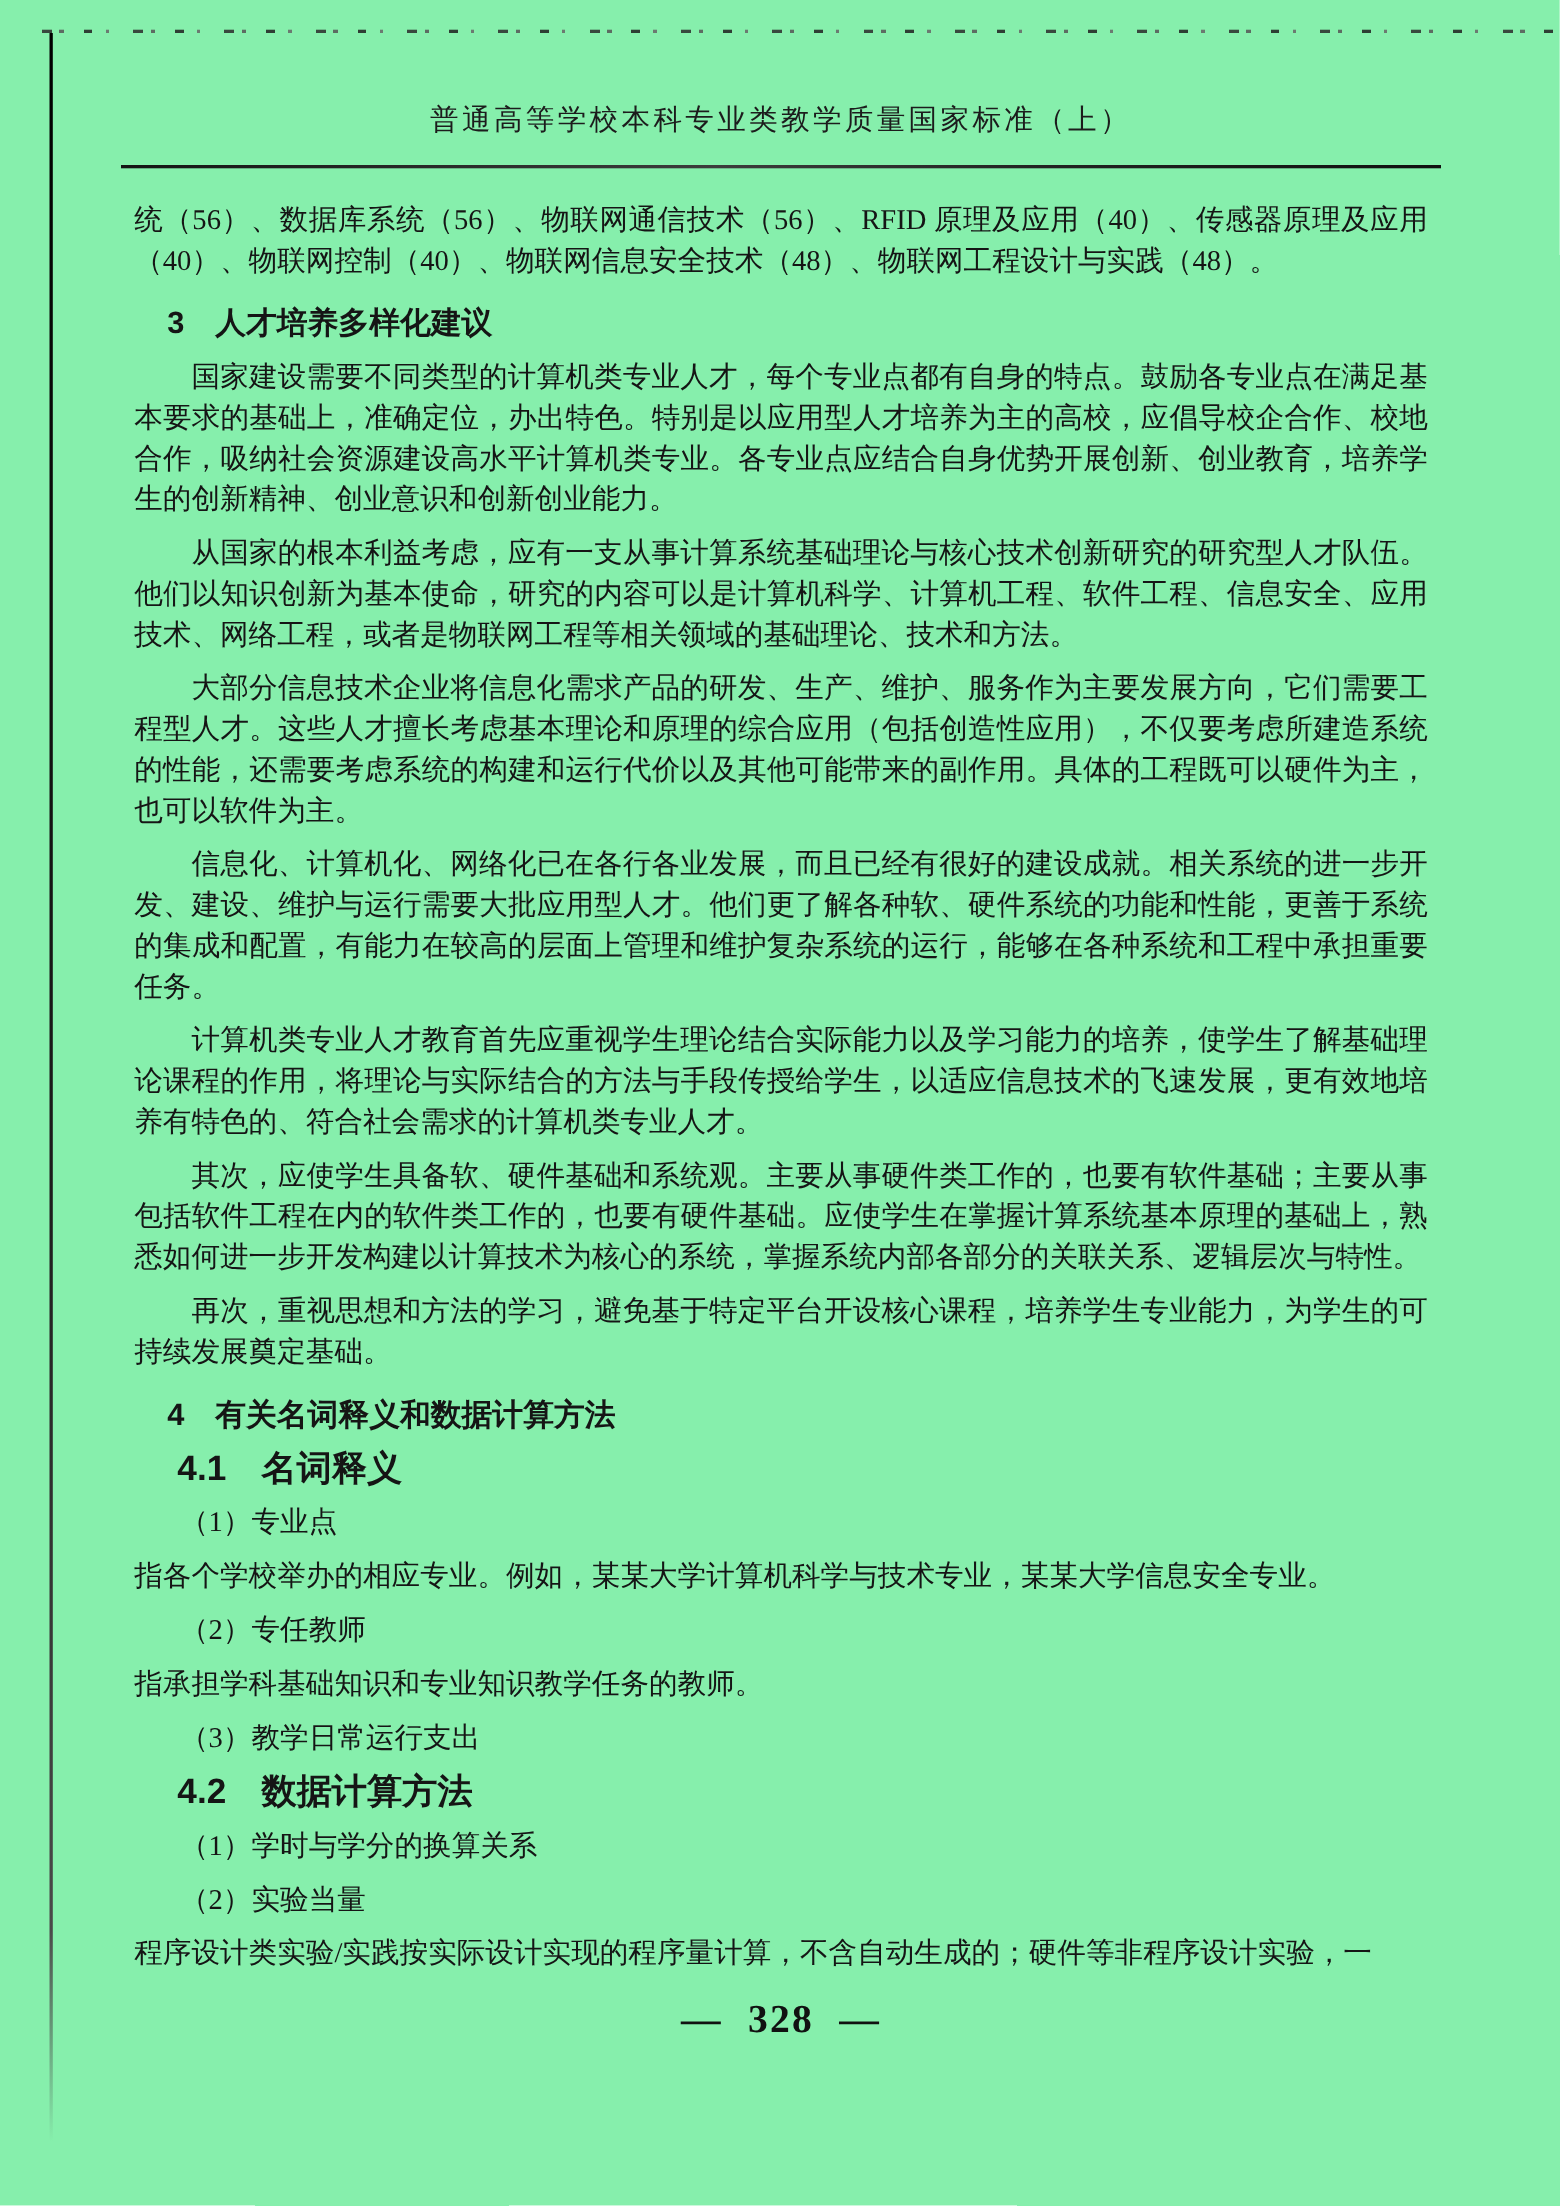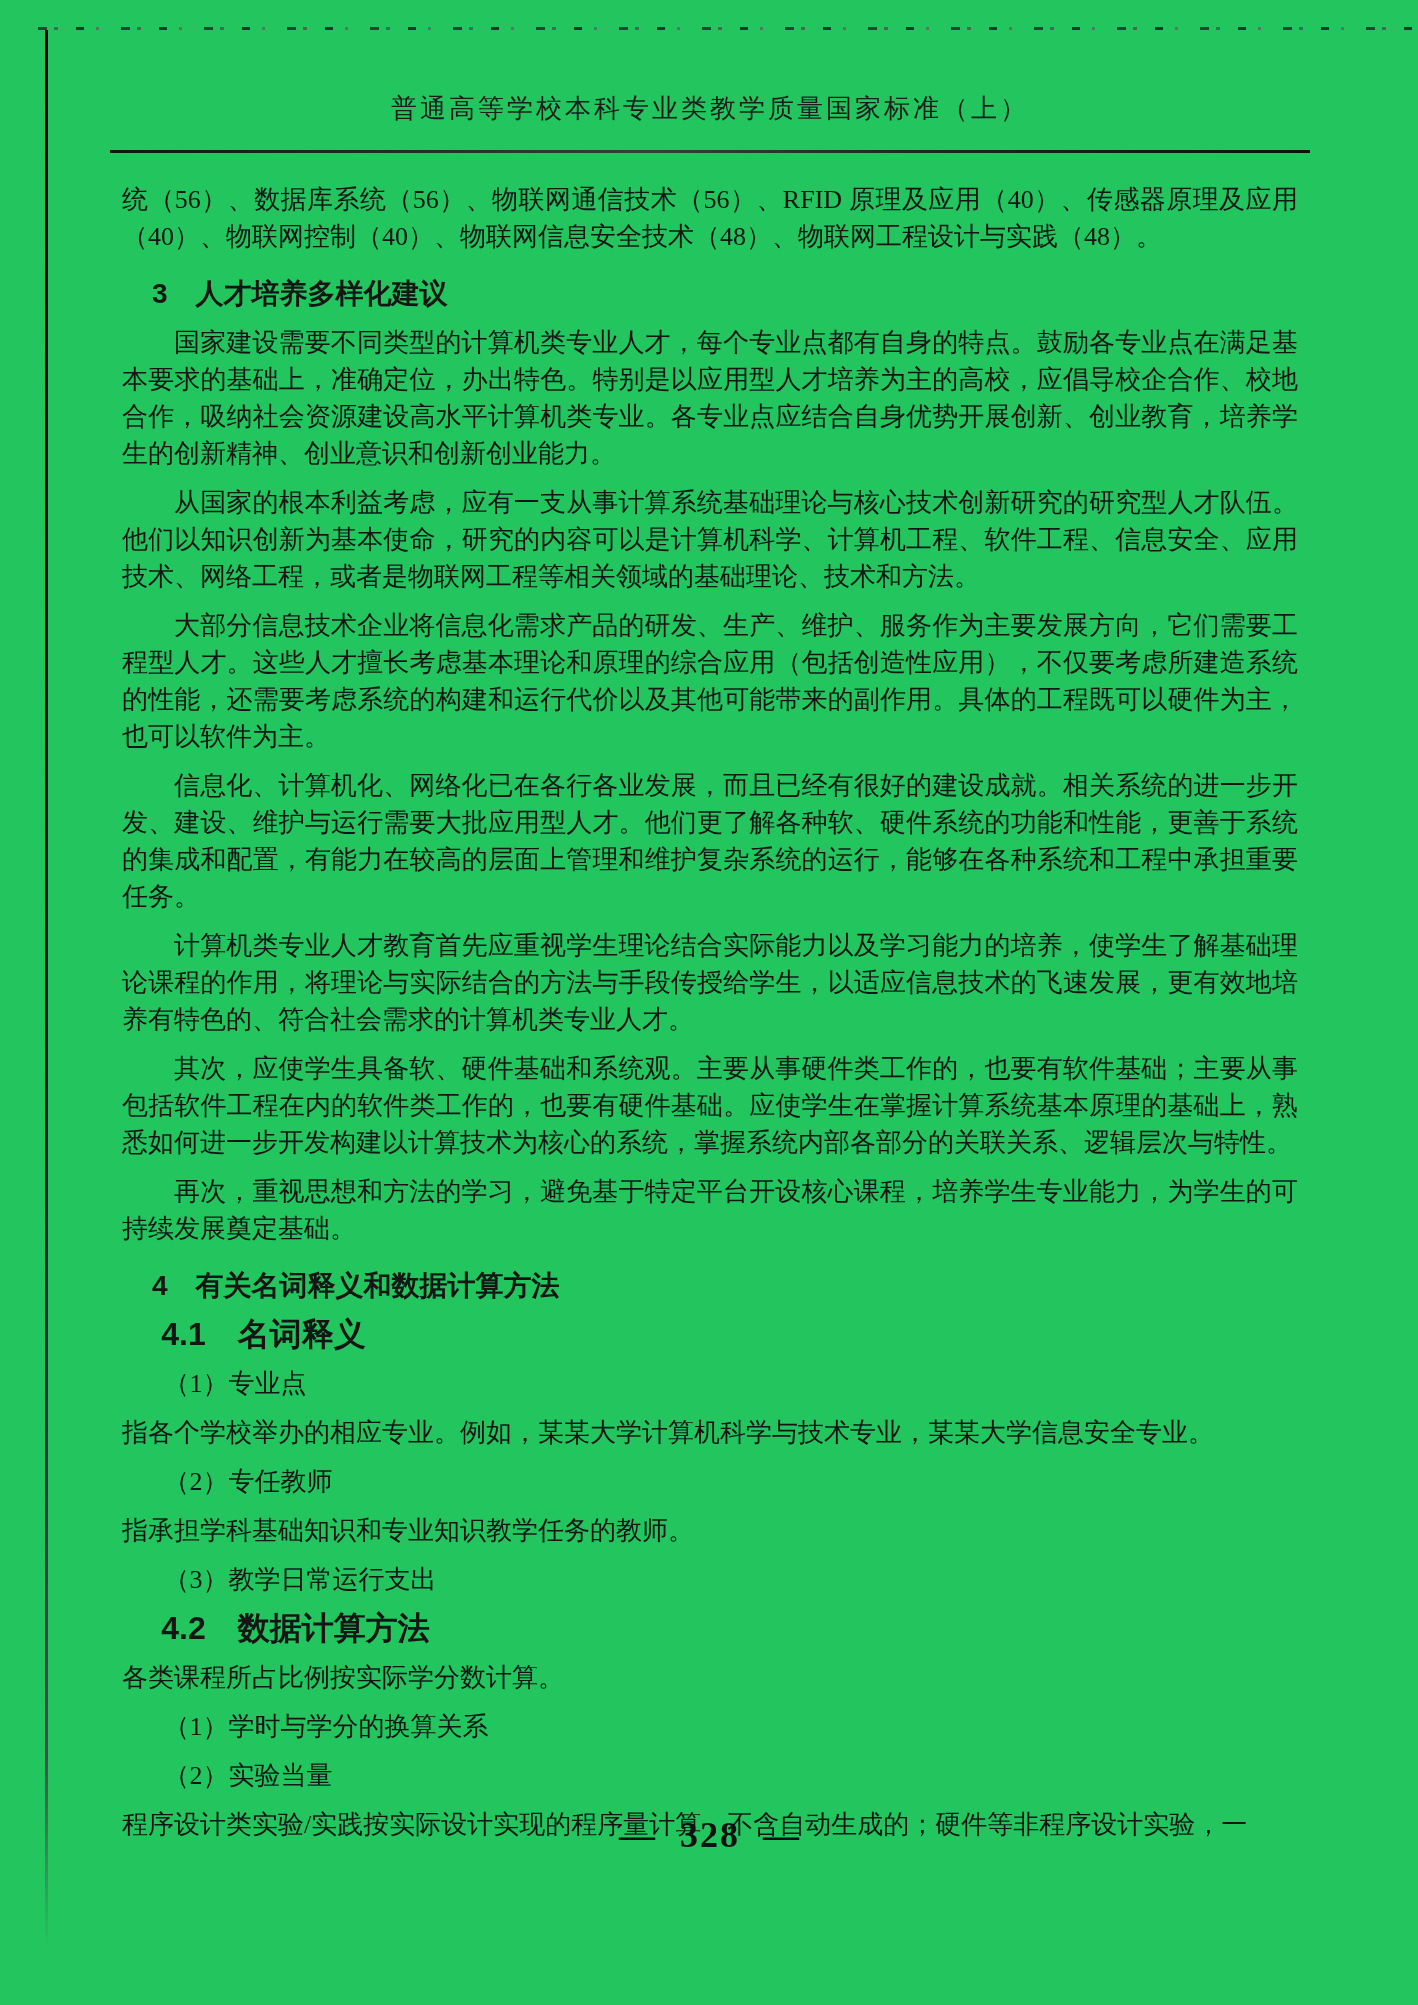--- a/index.html
+++ b/index.html
@@ -1,20 +1,20 @@
 <!DOCTYPE html>
 <html><head>
 <meta charset="utf-8">
 <style>
   html, body { margin: 0; padding: 0; background: #ffffff; }
   .page {
     position: relative;
     width: 1418px;
     height: 2005px;
-    background: #22c55e;
+    background: #86efac;
     overflow: hidden;
     font-family: "Liberation Serif", serif;
     color: #1a1a1a;
   }
   
   .top-artifact {
     position: absolute;
     top: 27px; left: 38px; right: 0;
     height: 3px;
     background: repeating-linear-gradient(90deg,
@@ -108,21 +108,20 @@
         <div class="blk p">其次，应使学生具备软、硬件基础和系统观。主要从事硬件类工作的，也要有软件基础；主要从事包括软件工程在内的软件类工作的，也要有硬件基础。应使学生在掌握计算系统基本原理的基础上，熟悉如何进一步开发构建以计算技术为核心的系统，掌握系统内部各部分的关联关系、逻辑层次与特性。</div>
         <div class="blk p">再次，重视思想和方法的学习，避免基于特定平台开设核心课程，培养学生专业能力，为学生的可持续发展奠定基础。</div>
         <div class="blk h2">4　有关名词释义和数据计算方法</div>
         <div class="blk h3">4.1　名词释义</div>
         <div class="blk li">（1）专业点</div>
         <div class="blk pn">指各个学校举办的相应专业。例如，某某大学计算机科学与技术专业，某某大学信息安全专业。</div>
         <div class="blk li">（2）专任教师</div>
         <div class="blk pn">指承担学科基础知识和专业知识教学任务的教师。</div>
         <div class="blk li">（3）教学日常运行支出</div>
         <div class="blk h3">4.2　数据计算方法</div>
-        <div class="blk pn">各类课程所占比例按实际学分数计算。</div>
         <div class="blk li">（1）学时与学分的换算关系</div>
         <div class="blk li">（2）实验当量</div>
         <div class="blk pn">程序设计类实验/实践按实际设计实现的程序量计算，不含自动生成的；硬件等非程序设计实验，一</div>
       </div>
   </div>
 
   <div class="footer">— 328 —</div>
 </div>
 
 </body></html>

